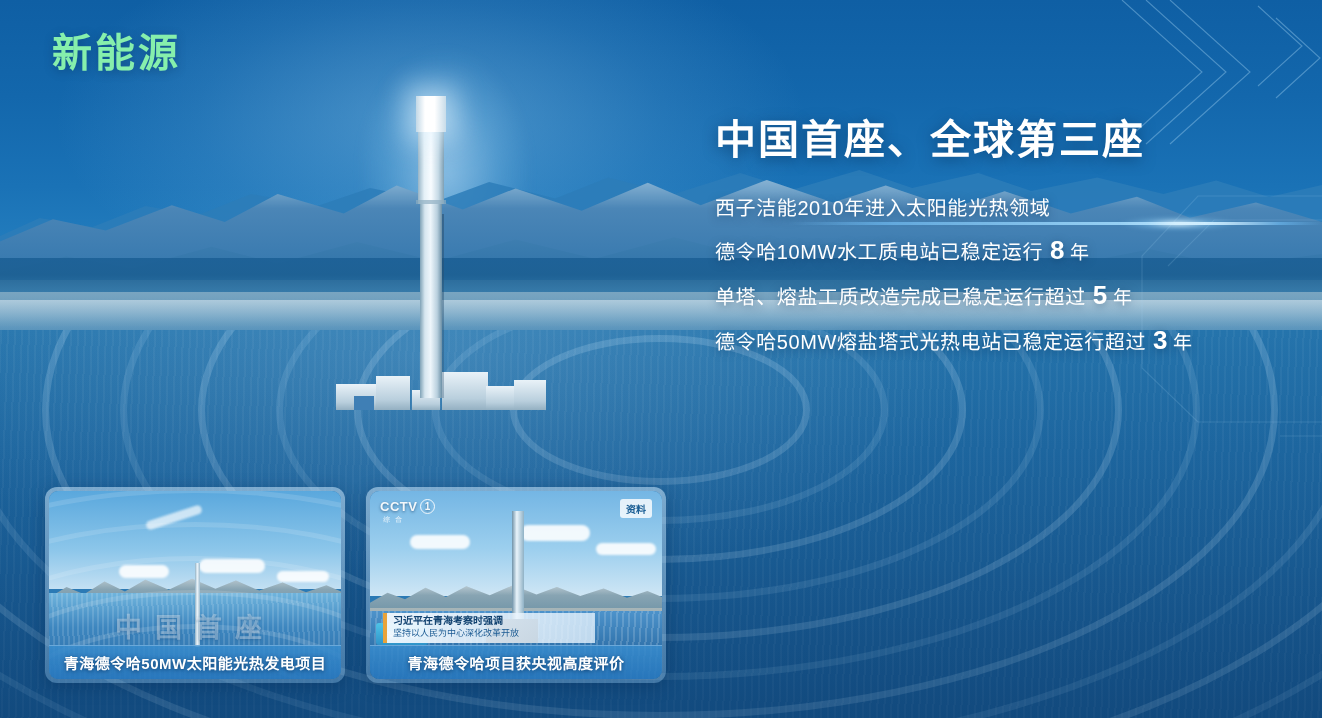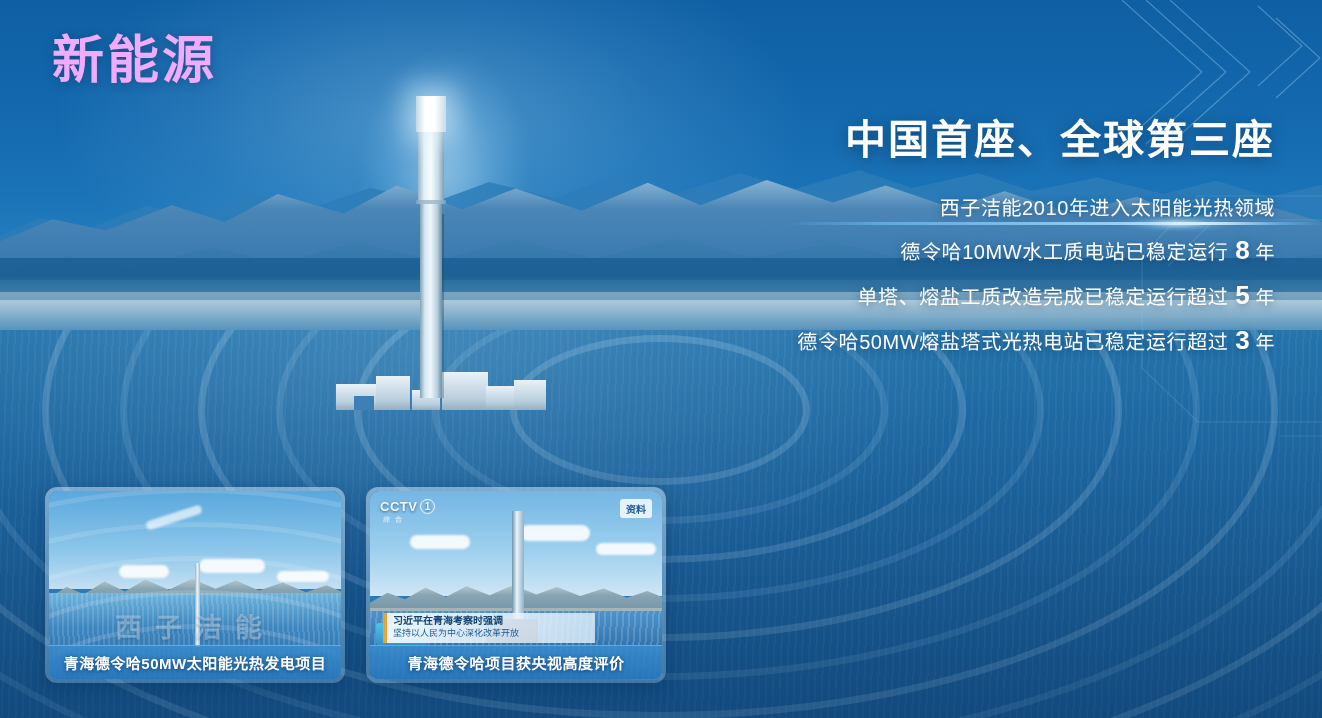--- a/index.html
+++ b/index.html
@@ -143,30 +143,30 @@
   .plant b:nth-child(6){ left:178px;width:32px; height:30px; }
   .plant b:nth-child(7){ left:18px;width:20px; height:14px; background:#3f7fb5; }
 
   
   .decor-tr { position:absolute; right:0; top:0; width:260px; height:150px; opacity:.55; }
   .decor-mr { position:absolute; right:0; top:186px; width:300px; height:260px; opacity:.30; }
 
   
   .title-block { position:absolute; left:52px; top:30px; }
   .title-main {
-    font-size:52px; font-weight:bold; color:#f0abfc; letter-spacing:3px;
+    font-size:40px; font-weight:bold; color:#86efac; letter-spacing:3px;
     line-height:1.18; text-shadow:0 2px 10px rgba(8,48,90,.45);
   }
   .title-sub {
     margin-top:6px; font-size:24px; font-weight:bold; color:#f2f8fd;
     letter-spacing:3.5px; text-shadow:0 2px 8px rgba(8,48,90,.4);
   }
 
   
-  .right-panel { position:absolute; right:47px; top:118px; width:560px; text-align:right; }
+  .right-panel { position:absolute; right:47px; top:118px; width:560px; }
   .headline {
     font-size:41px; font-weight:bold; color:#ffffff; letter-spacing:2px;
     line-height:1.12; text-shadow:0 3px 14px rgba(6,42,82,.55);
   }
   .subheadline {
     margin-top:12px; font-size:26px; font-weight:bold; color:#ffffff;
     letter-spacing:1.6px; text-shadow:0 2px 10px rgba(6,42,82,.5);
   }
   .divider {
     position:absolute; right:-47px; top:104px; width:534px; height:3px;
@@ -414,21 +414,21 @@
           <div class="c2-arcs" id="c2arcs">
               <i style="width: 312.4px; height: 142px;"></i>
               <i style="width: 387.2px; height: 176px;"></i>
               <i style="width: 462px; height: 210px;"></i>
               <i style="width: 536.8px; height: 244px;"></i>
               <i style="width: 611.6px; height: 278px;"></i>
               <i style="width: 686.4px; height: 312px;"></i>
             </div>
         </div>
         <div class="sc-tower2" style="left:146px; top:72px; width:5px; height:84px;"></div>
-        <div class="c2-wm">西子洁能</div>
+        <div class="c2-wm">中国首座</div>
         <div class="card-cap">青海德令哈50MW太阳能光热发电项目</div>
       </div>
     </div>
 
     <div class="card">
       <div class="card-inner">
         <div class="sc-sky" style="height:56%; background:linear-gradient(180deg,#74b6e4 0%,#9ccfee 55%,#cfe6f5 100%);"></div>
         <div class="cloud" style="left:40px; top:44px; width:60px; height:14px;"></div>
         <div class="cloud" style="left:150px; top:34px; width:70px; height:16px;"></div>
         <div class="cloud" style="left:226px; top:52px; width:60px; height:12px;"></div>

